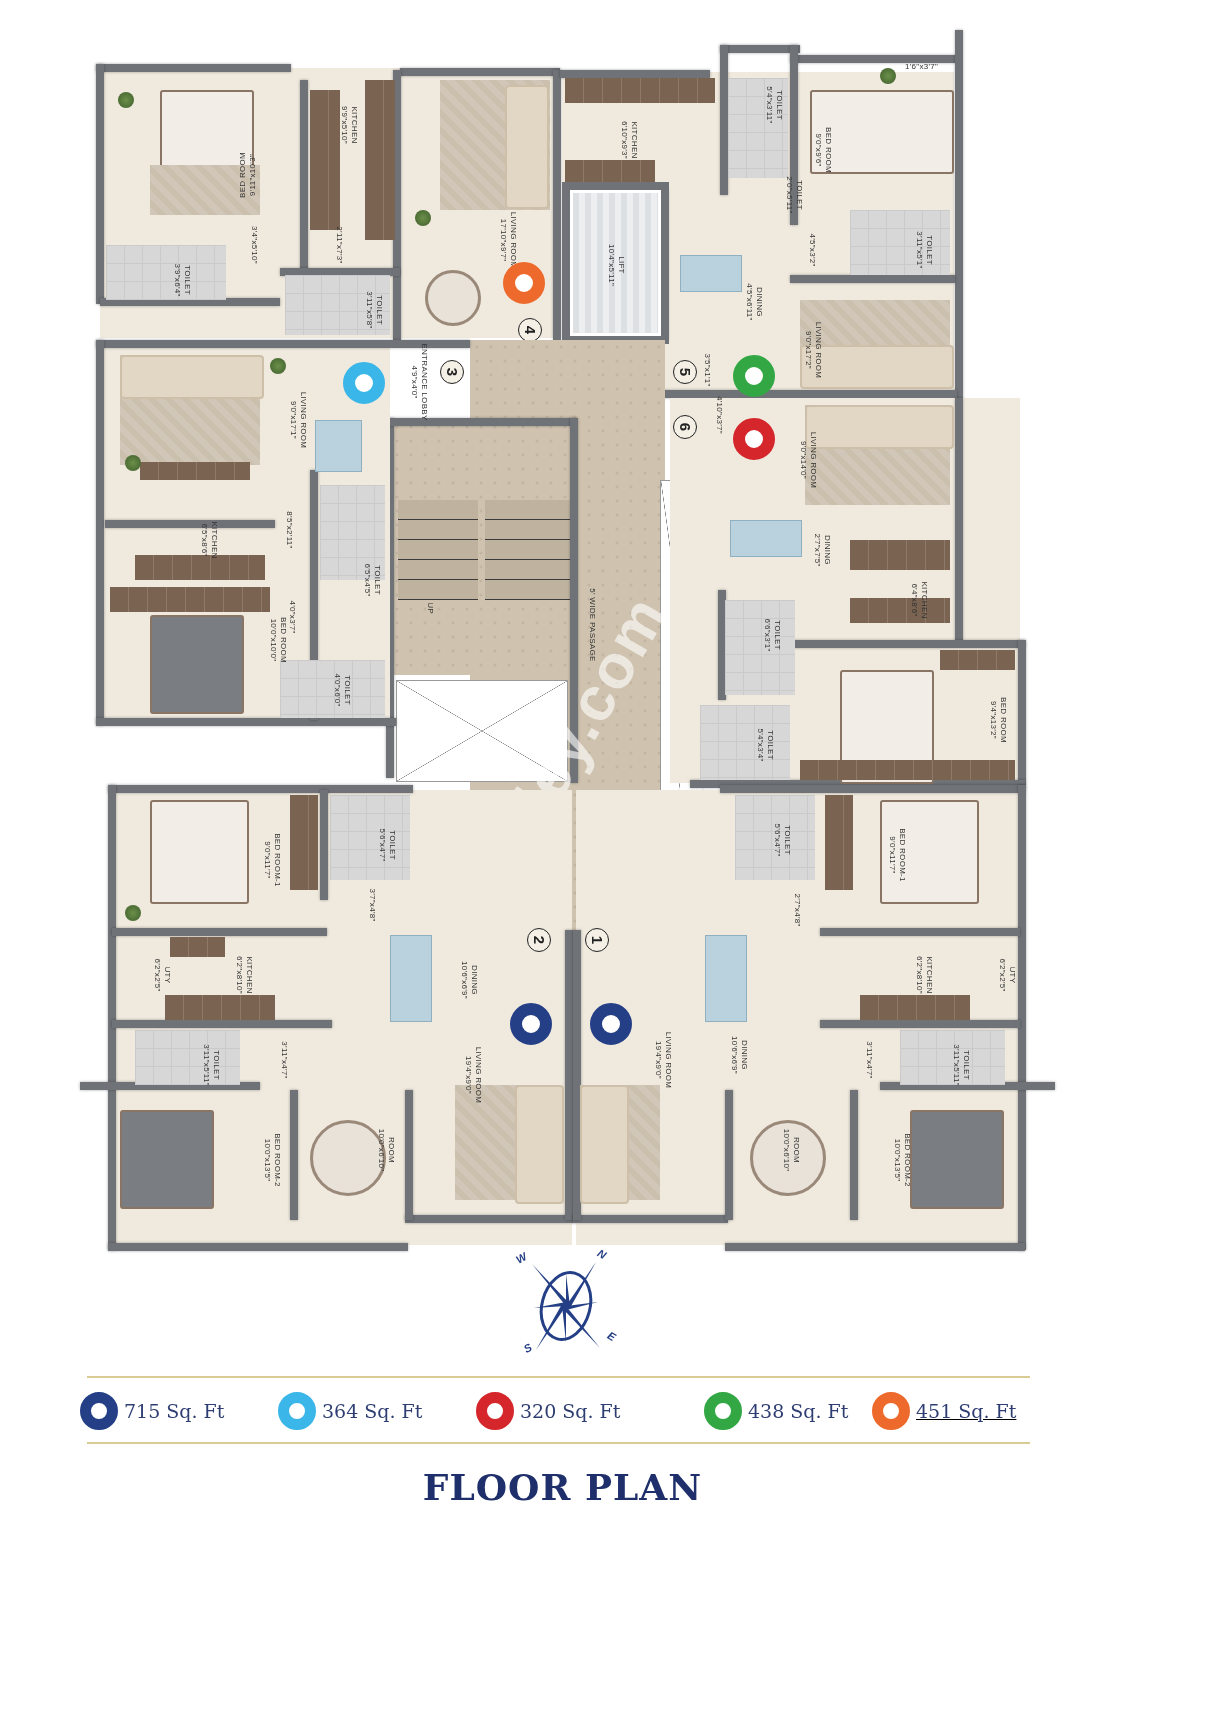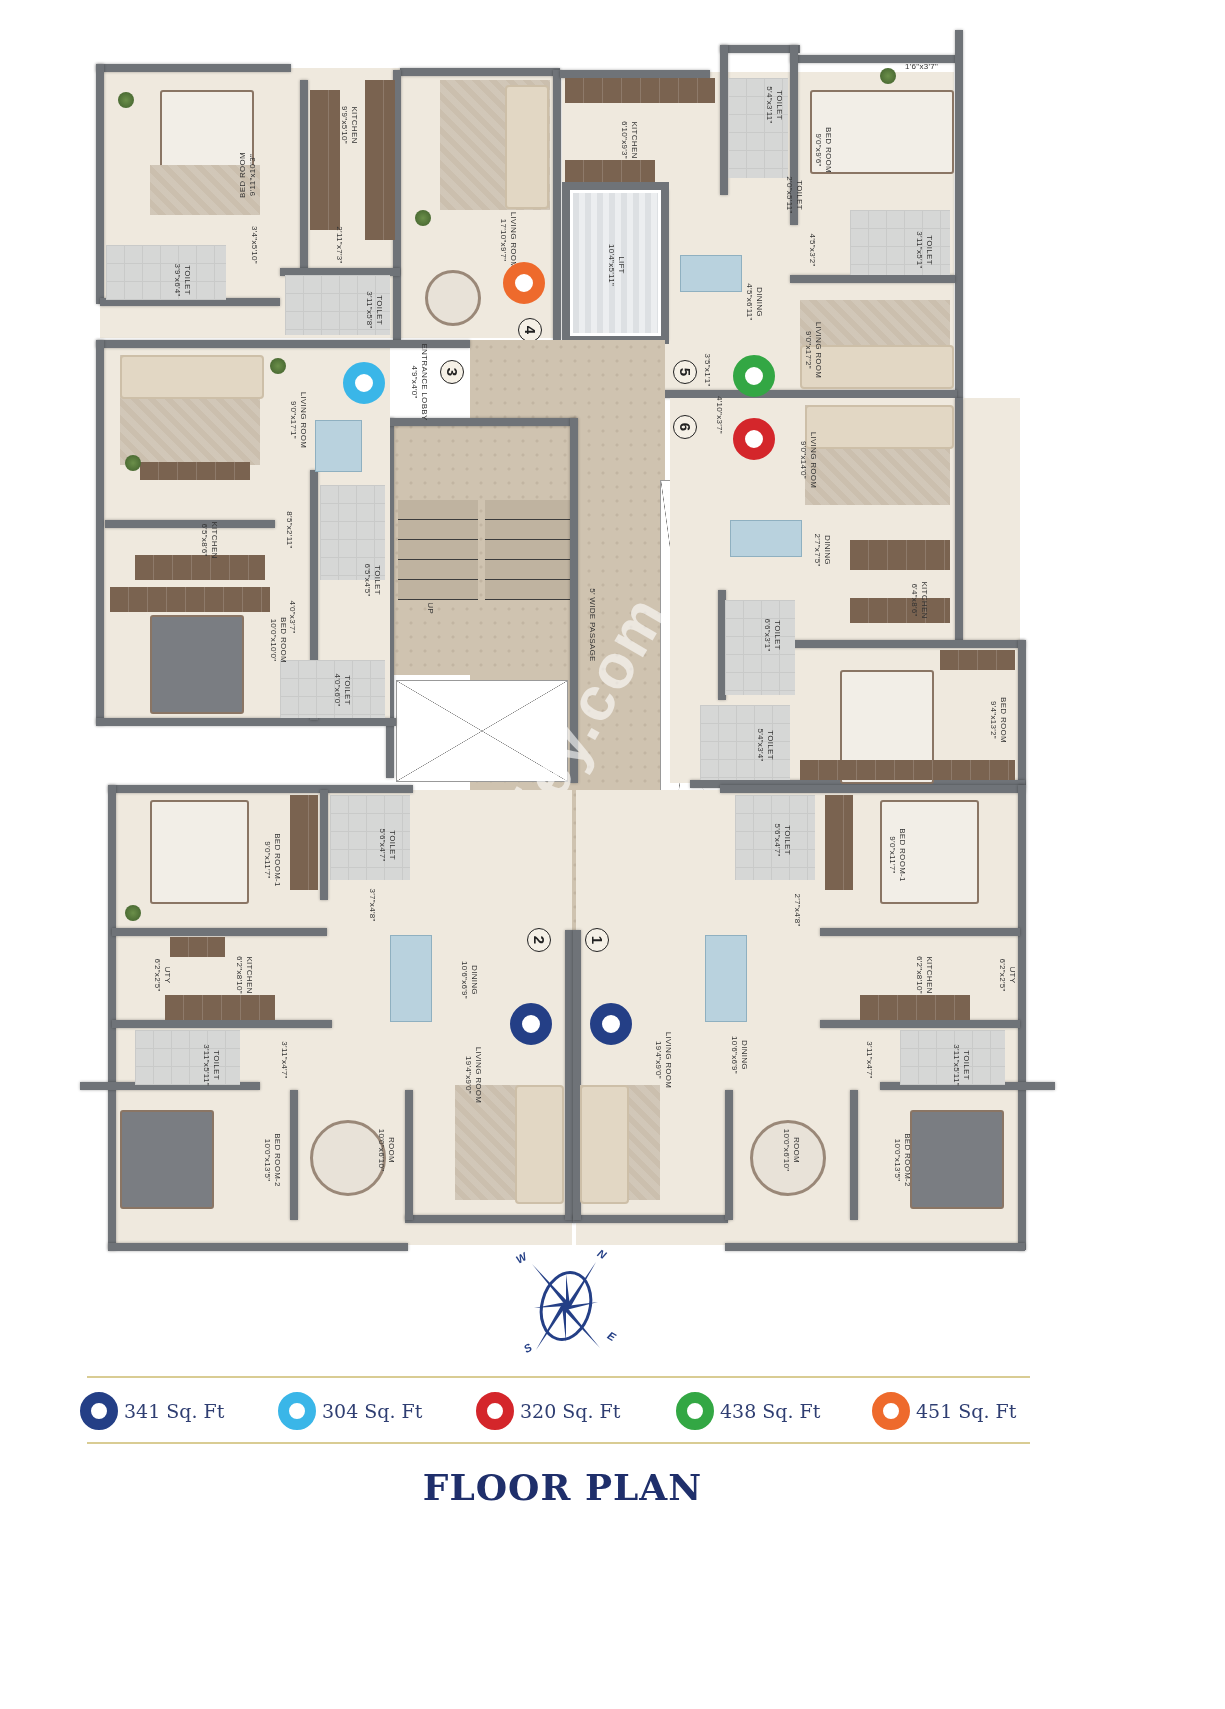--- a/index.html
+++ b/index.html
@@ -285,34 +285,34 @@
   <span class="dir" style="left:6px;top:2px;transform:rotate(-30deg);">W</span>
   <span class="dir" style="left:88px;top:-2px;transform:rotate(30deg);">N</span>
   <span class="dir" style="left:98px;top:80px;transform:rotate(30deg);">E</span>
   <span class="dir" style="left:14px;top:92px;transform:rotate(-30deg);">S</span>
 </div>
 
 <div class="rule" style="top:1376px;"></div>
 <div class="legend">
   <div class="legend-item" style="left:0px;">
     <span class="legend-dot" style="border-color:#243f86;"></span>
-    <span class="legend-text">341 Sq. Ft</span>
+    <span class="legend-text">715 Sq. Ft</span>
   </div>
   <div class="legend-item" style="left:198px;">
     <span class="legend-dot" style="border-color:#3ab6e8;"></span>
-    <span class="legend-text">304 Sq. Ft</span>
+    <span class="legend-text">364 Sq. Ft</span>
   </div>
   <div class="legend-item" style="left:396px;">
     <span class="legend-dot" style="border-color:#d4262b;"></span>
     <span class="legend-text">320 Sq. Ft</span>
   </div>
-  <div class="legend-item" style="left:596px;">
+  <div class="legend-item" style="left:624px;">
     <span class="legend-dot" style="border-color:#33a744;"></span>
     <span class="legend-text">438 Sq. Ft</span>
   </div>
-  <div class="legend-item" style="left:792px;">
+  <div class="legend-item" style="left:792px;text-decoration:underline;">
     <span class="legend-dot" style="border-color:#ee6a2c;"></span>
     <span class="legend-text">451 Sq. Ft</span>
   </div>
 </div>
 <div class="rule" style="top:1442px;"></div>
 
 <div class="title">FLOOR PLAN</div>
 
 </body></html>

